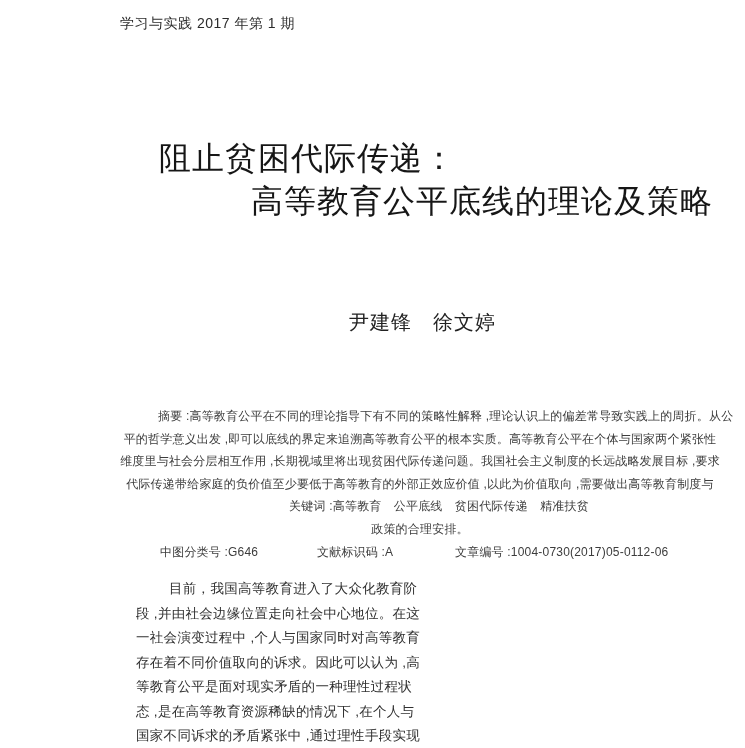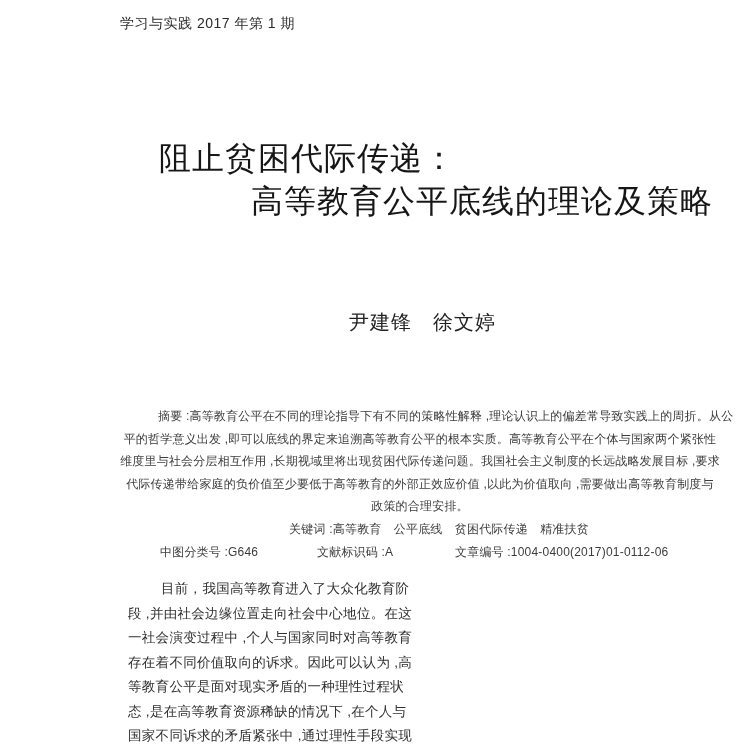--- a/index.html
+++ b/index.html
@@ -56,21 +56,21 @@
   .meta-line{ position:relative; height:22.6px; line-height:22.6px; }
   .meta-line .m{ position:absolute; top:0; white-space:nowrap; }
   .meta-line .m1{ left:40px; }
   .meta-line .m2{ left:197px; }
   .meta-line .m3{ left:335px; }
 
   .column{
     position:absolute; top:577px; width:292px;
     font-size:13.5px; color:#303030;
   }
-  .column.left{ left:88px; }
+  .column.left{ left:96px; }
   .column.right{ left:382px; }
   .body-line{
     height:24.5px; line-height:24.5px;
     letter-spacing:0.3px;
     white-space:nowrap;
   }
   .body-line.indent{ padding-left:33px; }
 
   .section-heading{
     margin-top:24.5px;
@@ -93,26 +93,26 @@
   <div class="title-line l1">阻止贫困代际传递：</div>
   <div class="title-line l2">高等教育公平底线的理论及策略</div>
 
   <div class="authors">尹建锋　徐文婷</div>
 
   <div class="abstract-block">
     <div class="abs-line indent">摘要 :高等教育公平在不同的理论指导下有不同的策略性解释 ,理论认识上的偏差常导致实践上的周折。从公</div>
     <div class="abs-line">平的哲学意义出发 ,即可以底线的界定来追溯高等教育公平的根本实质。高等教育公平在个体与国家两个紧张性</div>
     <div class="abs-line">维度里与社会分层相互作用 ,长期视域里将出现贫困代际传递问题。我国社会主义制度的长远战略发展目标 ,要求</div>
     <div class="abs-line">代际传递带给家庭的负价值至少要低于高等教育的外部正效应价值 ,以此为价值取向 ,需要做出高等教育制度与</div>
+    <div class="abs-line indent">关键词 :高等教育　公平底线　贫困代际传递　精准扶贫</div>
     <div class="abs-line">政策的合理安排。</div>
-    <div class="abs-line indent">关键词 :高等教育　公平底线　贫困代际传递　精准扶贫</div>
     <div class="abs-line meta-line">
       <span class="m m1">中图分类号 :G646</span>
       <span class="m m2">文献标识码 :A</span>
-      <span class="m m3">文章编号 :1004-0400(2017)01-0112-06</span>
+      <span class="m m3">文章编号 :1004-0730(2017)05-0112-06</span>
     </div>
   </div>
 
   <div class="column left">
     <div class="body-line indent">目前，我国高等教育进入了大众化教育阶</div>
     <div class="body-line">段 ,并由社会边缘位置走向社会中心地位。在这</div>
     <div class="body-line">一社会演变过程中 ,个人与国家同时对高等教育</div>
     <div class="body-line">存在着不同价值取向的诉求。因此可以认为 ,高</div>
     <div class="body-line">等教育公平是面对现实矛盾的一种理性过程状</div>
     <div class="body-line">态 ,是在高等教育资源稀缺的情况下 ,在个人与</div>

